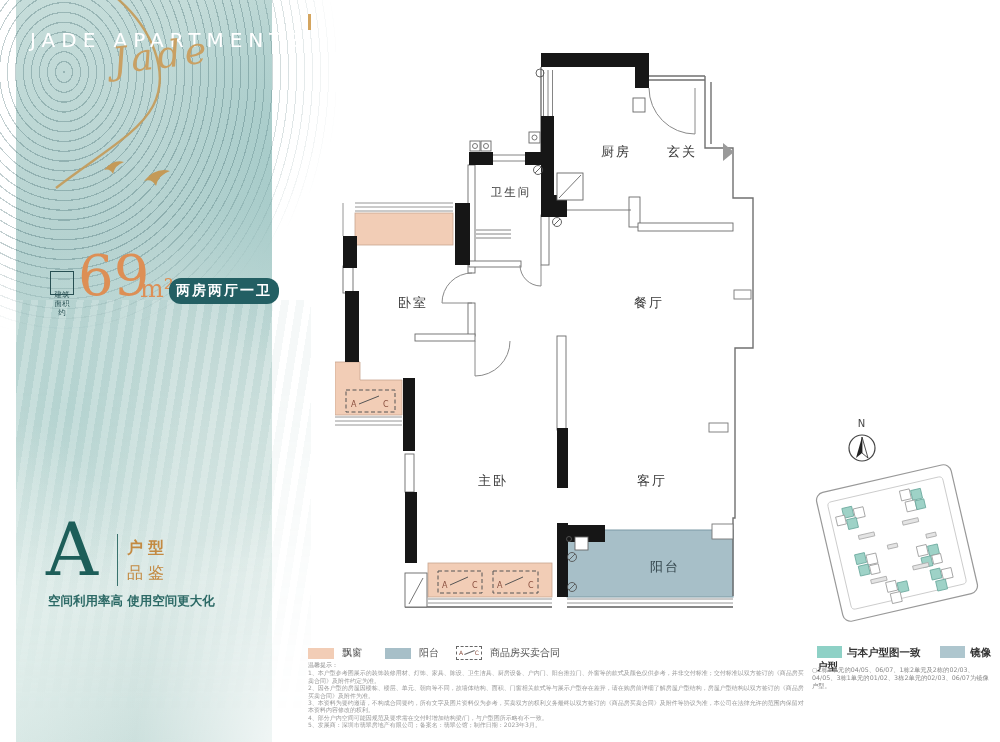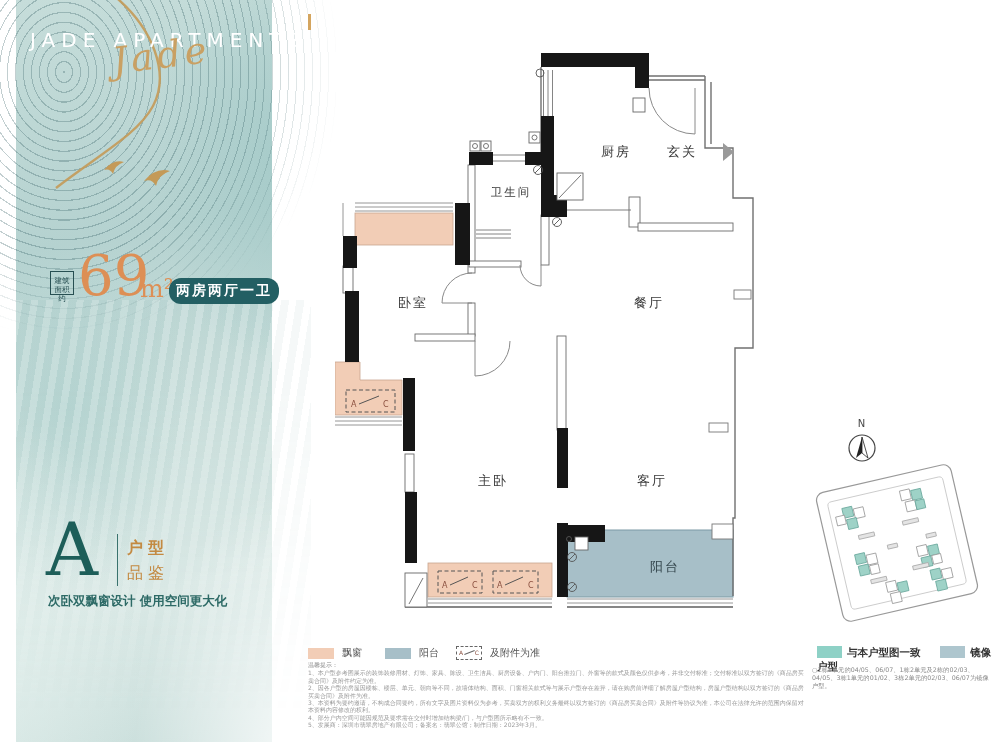--- a/index.html
+++ b/index.html
@@ -22,21 +22,21 @@
     mask-image:radial-gradient(ellipse at 32% 40%, #000 0 50%, transparent 72%);}
   .gold-edge{position:absolute;left:292px;top:14px;width:3px;height:16px;background:#d4a55f;}
   .brand-title{position:absolute;left:14px;top:28px;width:272px;color:#ffffff;
     font-size:20px;letter-spacing:6px;font-weight:400;white-space:nowrap;}
   .brand-script{position:absolute;left:96px;top:34px;color:#c9a063;
     font-family:"DejaVu Serif","Liberation Serif",serif;font-style:italic;font-size:37px;
     transform:rotate(-7deg);letter-spacing:4px;}
   
   .area-row{position:absolute;left:34px;top:258px;height:50px;}
   .area-prefix{position:absolute;left:0;top:13px;width:24px;height:24px;border:1px solid #274f52;
-    color:#274f52;font-size:7.5px;line-height:9px;text-align:center;padding-top:4px;box-sizing:border-box;}
+    color:#274f52;font-size:7.5px;line-height:9px;text-align:center;padding-top:18px;box-sizing:border-box;}
   .area-num{position:absolute;left:28px;top:-12px;color:#dd8f55;
     font-family:"DejaVu Serif","Liberation Serif",serif;font-size:56px;line-height:60px;}
   .area-unit{position:absolute;left:90px;top:16px;color:#dd8f55;
     font-family:"DejaVu Serif","Liberation Serif",serif;font-size:25px;}
   .layout-chip{position:absolute;left:119px;top:20px;background:#235f63;color:#fff;
     font-size:14px;font-weight:bold;letter-spacing:2px;padding:4px 7px;white-space:nowrap;border-radius:12px;}
   
   .unit-a{position:absolute;left:30px;top:512px;color:#1d5e59;
     font-family:"DejaVu Serif","Liberation Serif",serif;font-size:72px;line-height:76px;}
   .unit-div{position:absolute;left:101px;top:534px;width:1px;height:52px;background:#3a736e;}
@@ -93,21 +93,21 @@
       <div class="area-unit">m²</div>
       <div class="layout-chip">两房两厅一卫</div>
     </div>
 
     <div class="unit-a">A</div>
     <div class="unit-div"></div>
     <div class="unit-tag1">户型</div>
     <div class="unit-tag2">品鉴</div>
 
     <div class="features">
-      <div>次卧双飘窗设计  使用空间更大化</div>
+      <div>空间利用率高  使用空间更大化</div>
     </div>
   </div>
 
   <svg class="plan" viewBox="0 0 440 600">
 
     <rect x="232" y="490" width="166" height="67" fill="#a7bfc8" stroke="#7d9aa5" stroke-width="1"></rect>
 
     <rect x="20" y="173" width="98" height="32" fill="#f2cdb6" stroke="#c9a58f" stroke-width="0.8"></rect>
     <polygon points="0,322 25,322 25,340 67,340 67,375 0,375" fill="#f2cdb6" stroke="#c9a58f" stroke-width="0.8"></polygon>
     <rect x="93" y="523" width="124" height="34" fill="#f2cdb6" stroke="#c9a58f" stroke-width="0.8"></rect>
@@ -237,21 +237,21 @@
   </svg>
 
   <div class="legend">
     <span class="item" style="left:2px">
       <span class="sw" style="background:#f2cdb6"></span><span>飘窗</span>
     </span>
     <span class="item" style="left:79px">
       <span class="sw" style="background:#a7bfc8"></span><span>阳台</span>
     </span>
     <span class="item" style="left:150px">
-      <span class="acbox"><span class="a">A</span><span class="d"></span><span class="c">C</span></span><span>及附件为准</span>
+      <span class="acbox"><span class="a">A</span><span class="d"></span><span class="c">C</span></span><span>商品房买卖合同</span>
     </span>
   </div>
 
   <div class="notes">
     <div class="t">温馨提示：</div>
     <div>1、本户型参考图展示的装饰装修用材、灯饰、家具、陈设、卫生洁具、厨房设备、户内门、阳台推拉门、外窗等的款式及颜色仅供参考，并非交付标准；交付标准以双方签订的《商品房买卖合同》及附件约定为准。</div>
     <div>2、因各户型的房屋因楼栋、楼层、单元、朝向等不同，故墙体结构、面积、门窗相关款式等与展示户型存在差异，请在购房前详细了解房屋户型结构，房屋户型结构以双方签订的《商品房买卖合同》及附件为准。</div>
     <div>3、本资料为要约邀请，不构成合同要约，所有文字及图片资料仅为参考，买卖双方的权利义务最终以双方签订的《商品房买卖合同》及附件等协议为准，本公司在法律允许的范围内保留对本资料内容修改的权利。</div>
     <div>4、部分户内空间可能因规范及要求需在交付时增加结构梁/门，与户型图所示略有不一致。</div>
     <div>5、发展商：深圳市翡翠房地产有限公司；备案名：翡翠公馆；制作日期：2023年3月。</div>

